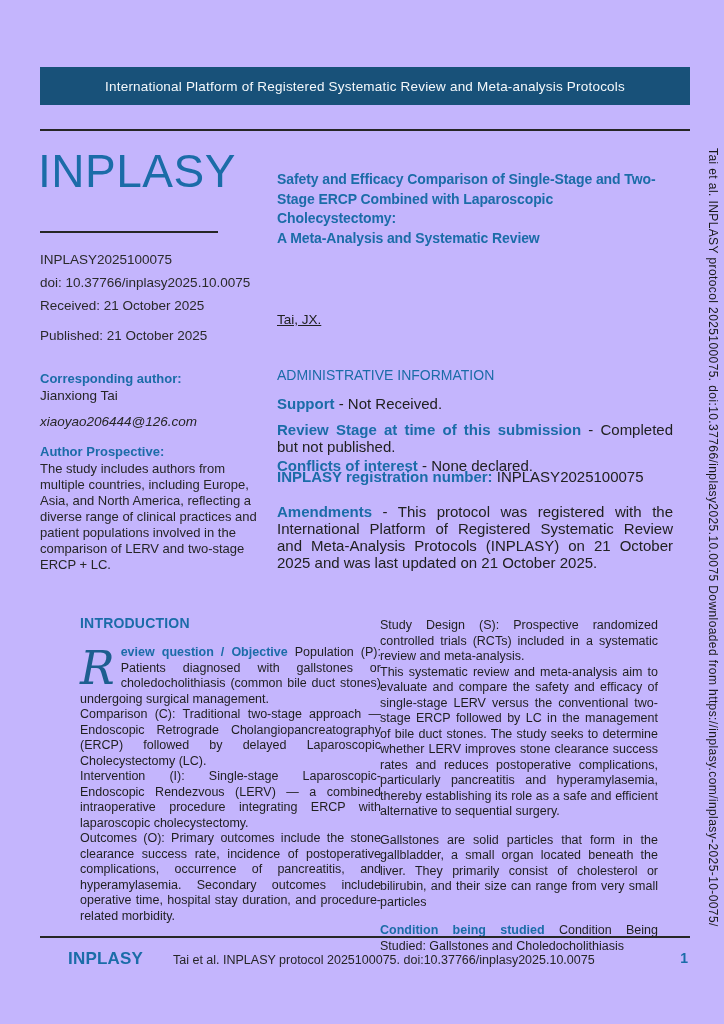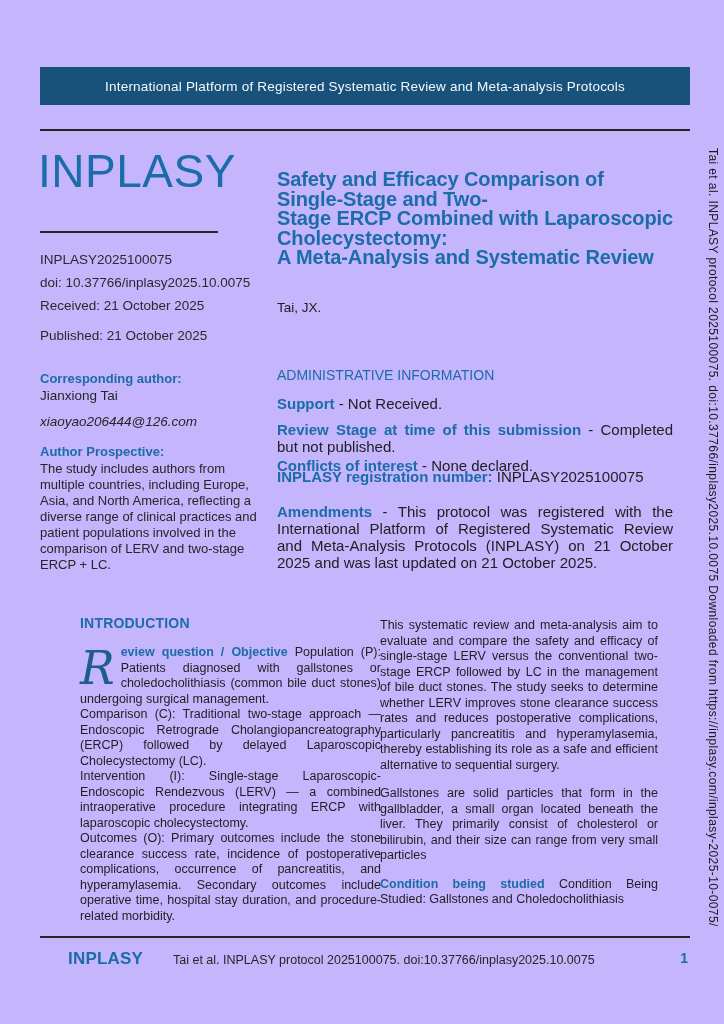--- a/index.html
+++ b/index.html
@@ -36,22 +36,22 @@
   .meta div { line-height: 23px; }
   .meta .published { margin-top: 7px; }
   .corr { position: absolute; left: 40px; top: 371px; width: 228px; font-size: 13px; color: #262626; }
   .blue-label { color: #1b6ca8; font-weight: bold; }
   .corr .name { margin-top: 2px; font-size: 13.5px; }
   .corr .email { margin-top: 11px; font-size: 13.5px; font-style: italic; }
   .corr .affil-label { margin-top: 15px; }
   .corr .affil-text { margin-top: 2px; line-height: 16px; }
   
   .rcol { position: absolute; left: 277px; top: 170px; width: 396px; }
-  .title { position: absolute; top: 0; left: 0; width: 100%; color: #1b6ca8; font-weight: bold; font-size: 20px; line-height: 19.5px; letter-spacing: -0.1px; }
-  .authors { position: absolute; top: 130px; left: 0; font-size: 13.5px; }
+  .title { position: absolute; top: 0; left: 0; width: 100%; color: #1b6ca8; font-weight: bold; font-size: 14px; line-height: 19.5px; letter-spacing: -0.1px; }
+  .authors { position: absolute; top: 142px; left: 0; font-size: 13.5px; text-decoration: underline; }
   .admin-heading { position: absolute; top: 197px; left: 0; color: #1b6ca8; font-weight: normal; font-size: 14px; }
   .admin-item { position: absolute; left: 0; width: 100%; font-size: 15px; line-height: 17px; text-align: justify; }
   .admin-0 { top: 225px; } .admin-1 { top: 251px; } .admin-2 { top: 287px; }
   .admin-3 { top: 298px; } .admin-4 { top: 333px; }
   
   .intro-left { position: absolute; left: 80px; top: 615px; width: 301px; }
   .intro-heading { color: #1b6ca8; font-weight: bold; font-size: 14px; letter-spacing: 0.2px; }
   .intro-body { margin-top: 14px; font-size: 12.5px; line-height: 15.5px; text-align: justify; color: #1f1f1f; }
   .intro-body div { text-align: justify; }
   .dropcap {
@@ -135,20 +135,21 @@
       <div>
         <span class="dropcap">R</span><span class="blue-label">eview question / Objective</span><span> Population (P): Patients diagnosed with gallstones or choledocholithiasis (common bile duct stones) undergoing surgical management.</span>
       </div>
       <div>Comparison (C): Traditional two-stage approach — Endoscopic Retrograde Cholangiopancreatography (ERCP) followed by delayed Laparoscopic Cholecystectomy (LC).</div>
       <div>Intervention (I): Single-stage Laparoscopic-Endoscopic Rendezvous (LERV) — a combined intraoperative procedure integrating ERCP with laparoscopic cholecystectomy.</div>
       <div>Outcomes (O): Primary outcomes include the stone clearance success rate, incidence of postoperative complications, occurrence of pancreatitis, and hyperamylasemia. Secondary outcomes include operative time, hospital stay duration, and procedure-related morbidity.</div>
     </div>
   </div>
 
   <div class="intro-right">
+    <div>Study Design (S): Prospective randomized controlled trials (RCTs) included in a systematic review and meta-analysis.</div>
     <div>This systematic review and meta-analysis aim to evaluate and compare the safety and efficacy of single-stage LERV versus the conventional two-stage ERCP followed by LC in the management of bile duct stones. The study seeks to determine whether LERV improves stone clearance success rates and reduces postoperative complications, particularly pancreatitis and hyperamylasemia, thereby establishing its role as a safe and efficient alternative to sequential surgery.</div>
     <div class="gap">Gallstones are solid particles that form in the gallbladder, a small organ located beneath the liver. They primarily consist of cholesterol or bilirubin, and their size can range from very small particles</div>
     <div class="gap">
       <span class="blue-label">Condition being studied</span><span> Condition Being Studied: Gallstones and Choledocholithiasis</span>
     </div>
   </div>
 
   <div class="rule rule-footer"></div>
 
   <div class="footer">

